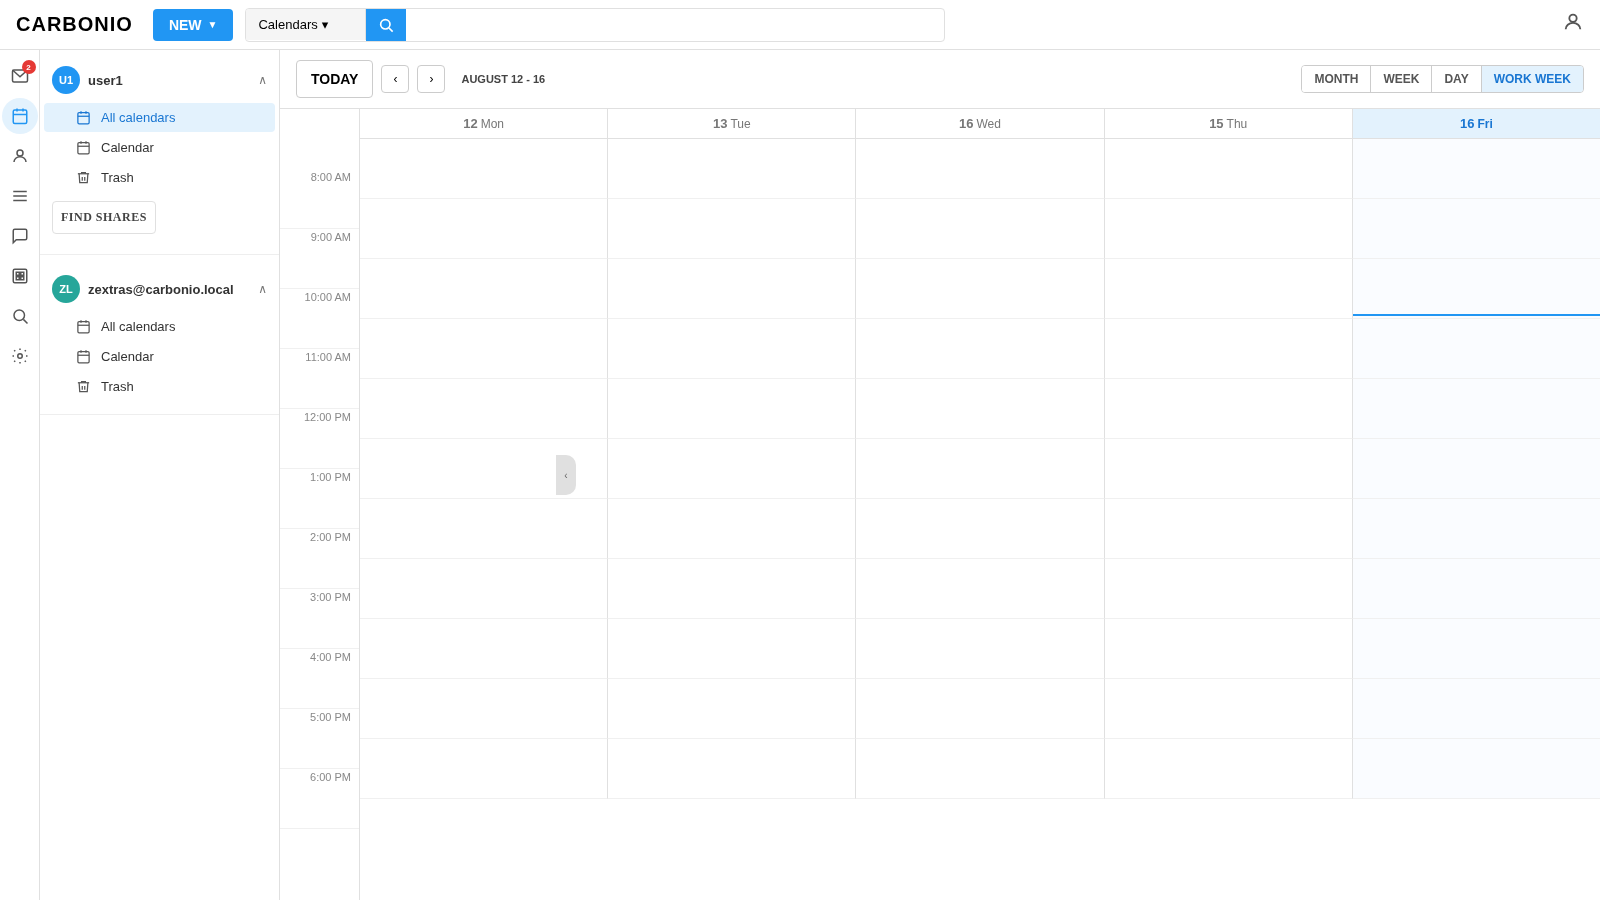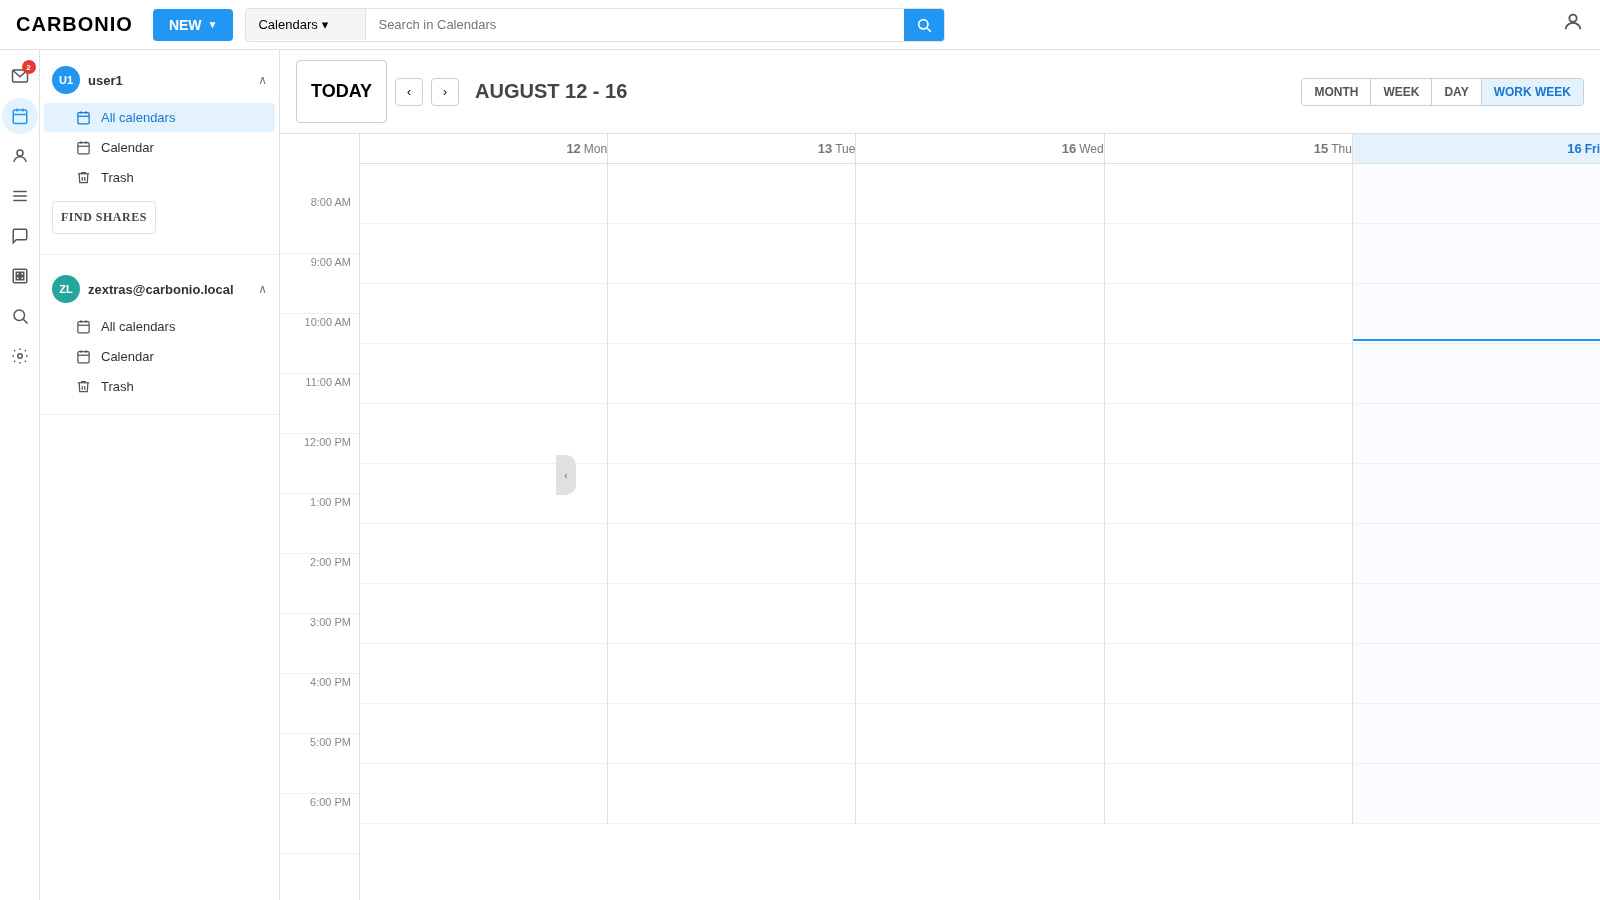--- a/index.html
+++ b/index.html
@@ -100,29 +100,29 @@
     
     .calendar-area {
       flex: 1; display: flex; flex-direction: column; overflow: hidden; background: #fff;
     }
     .calendar-toolbar {
       display: flex; align-items: center; justify-content: space-between;
       padding: 10px 16px; border-bottom: 1px solid #e0e0e0; flex-shrink: 0;
     }
     .toolbar-left { display: flex; align-items: center; gap: 8px; }
     .today-btn {
-      border: 1px solid #ccc; background: #fff; padding: 20px 14px;
-      border-radius: 4px; font-size: 18px; cursor: pointer; font-weight: 600; text-align: right;
+      border: 1px solid #ccc; background: #fff; padding: 10px 14px;
+      border-radius: 4px; font-size: 14px; cursor: pointer; font-weight: 600; text-align: right;
     }
     .nav-arrow {
       border: 1px solid #ccc; background: #fff; width: 28px; height: 28px;
       border-radius: 4px; cursor: pointer; display: flex; align-items: center;
       justify-content: center; font-size: 12px;
     }
-    .date-range { font-size: 20px; font-weight: 600; color: #444; margin-left: 8px; }
+    .date-range { font-size: 11px; font-weight: 600; color: #444; margin-left: 8px; }
     .view-btns { display: flex; border: 1px solid #ccc; border-radius: 4px; overflow: hidden; }
     .view-btn {
       padding: 6px 12px; font-size: 12px; font-weight: 600; cursor: pointer;
       background: #fff; border: none; border-right: 1px solid #ccc; color: #555;
     }
     .view-btn:last-child { border-right: none; }
     .view-btn.active { background: #e3f2fd; color: #1976d2; }
 
     
     .calendar-grid { display: flex; flex: 1; overflow: hidden; }
@@ -133,21 +133,21 @@
     .time-slot {
       height: 60px; display: flex; align-items: flex-start; justify-content: flex-end;
       padding-right: 8px; padding-top: 2px; font-size: 11px; color: #888;
       border-bottom: 1px solid #f0f0f0;
     }
     .days-grid { flex: 1; display: flex; flex-direction: column; overflow: hidden; }
     .days-header {
       display: flex; height: 30px; border-bottom: 1px solid #e0e0e0; flex-shrink: 0;
     }
     .day-header {
-      flex: 1; display: flex; align-items: center; justify-content: flex-end;
+      flex: 1; display: flex; align-items: center; justify-content: center;
       font-size: 12px; color: #777; border-right: 1px solid #e0e0e0; font-weight: 500;
     }
     .day-header:last-child { border-right: none; }
     .day-header.today { background: #e3f2fd; color: #1976d2; font-weight: 700; }
     .day-header .day-num { font-size: 13px; font-weight: 700; margin-right: 3px; }
     .day-header.today .day-num { color: #1976d2; }
     .days-body { flex: 1; overflow-y: auto; overflow-x: hidden; position: relative; }
     .days-row { display: flex; }
     .day-cell {
       flex: 1; height: 60px; border-right: 1px solid #e0e0e0;
@@ -171,21 +171,20 @@
   <div class="logo">CARBONIO</div>
   <button class="new-btn">
     <span>NEW</span>
     <span class="chevron">▼</span>
   </button>
   <div class="search-bar">
     <div class="search-select">
       <span>Calendars</span>
       <span>▾</span>
     </div>
-    <input class="search-input" placeholder="Search in Calendars" style="">
     <button class="search-btn">
       <svg width="16" height="16" viewBox="0 0 24 24" fill="none" stroke="white" stroke-width="2.5">
         <circle cx="11" cy="11" r="7"></circle>
           <line x1="16.5" y1="16.5" x2="22" y2="22"></line>
       </svg>
     </button>
   </div>
   <div class="user-icon">
     <svg width="22" height="22" viewBox="0 0 24 24" fill="none" stroke="#555" stroke-width="2">
       <circle cx="12" cy="8" r="4"></circle>

